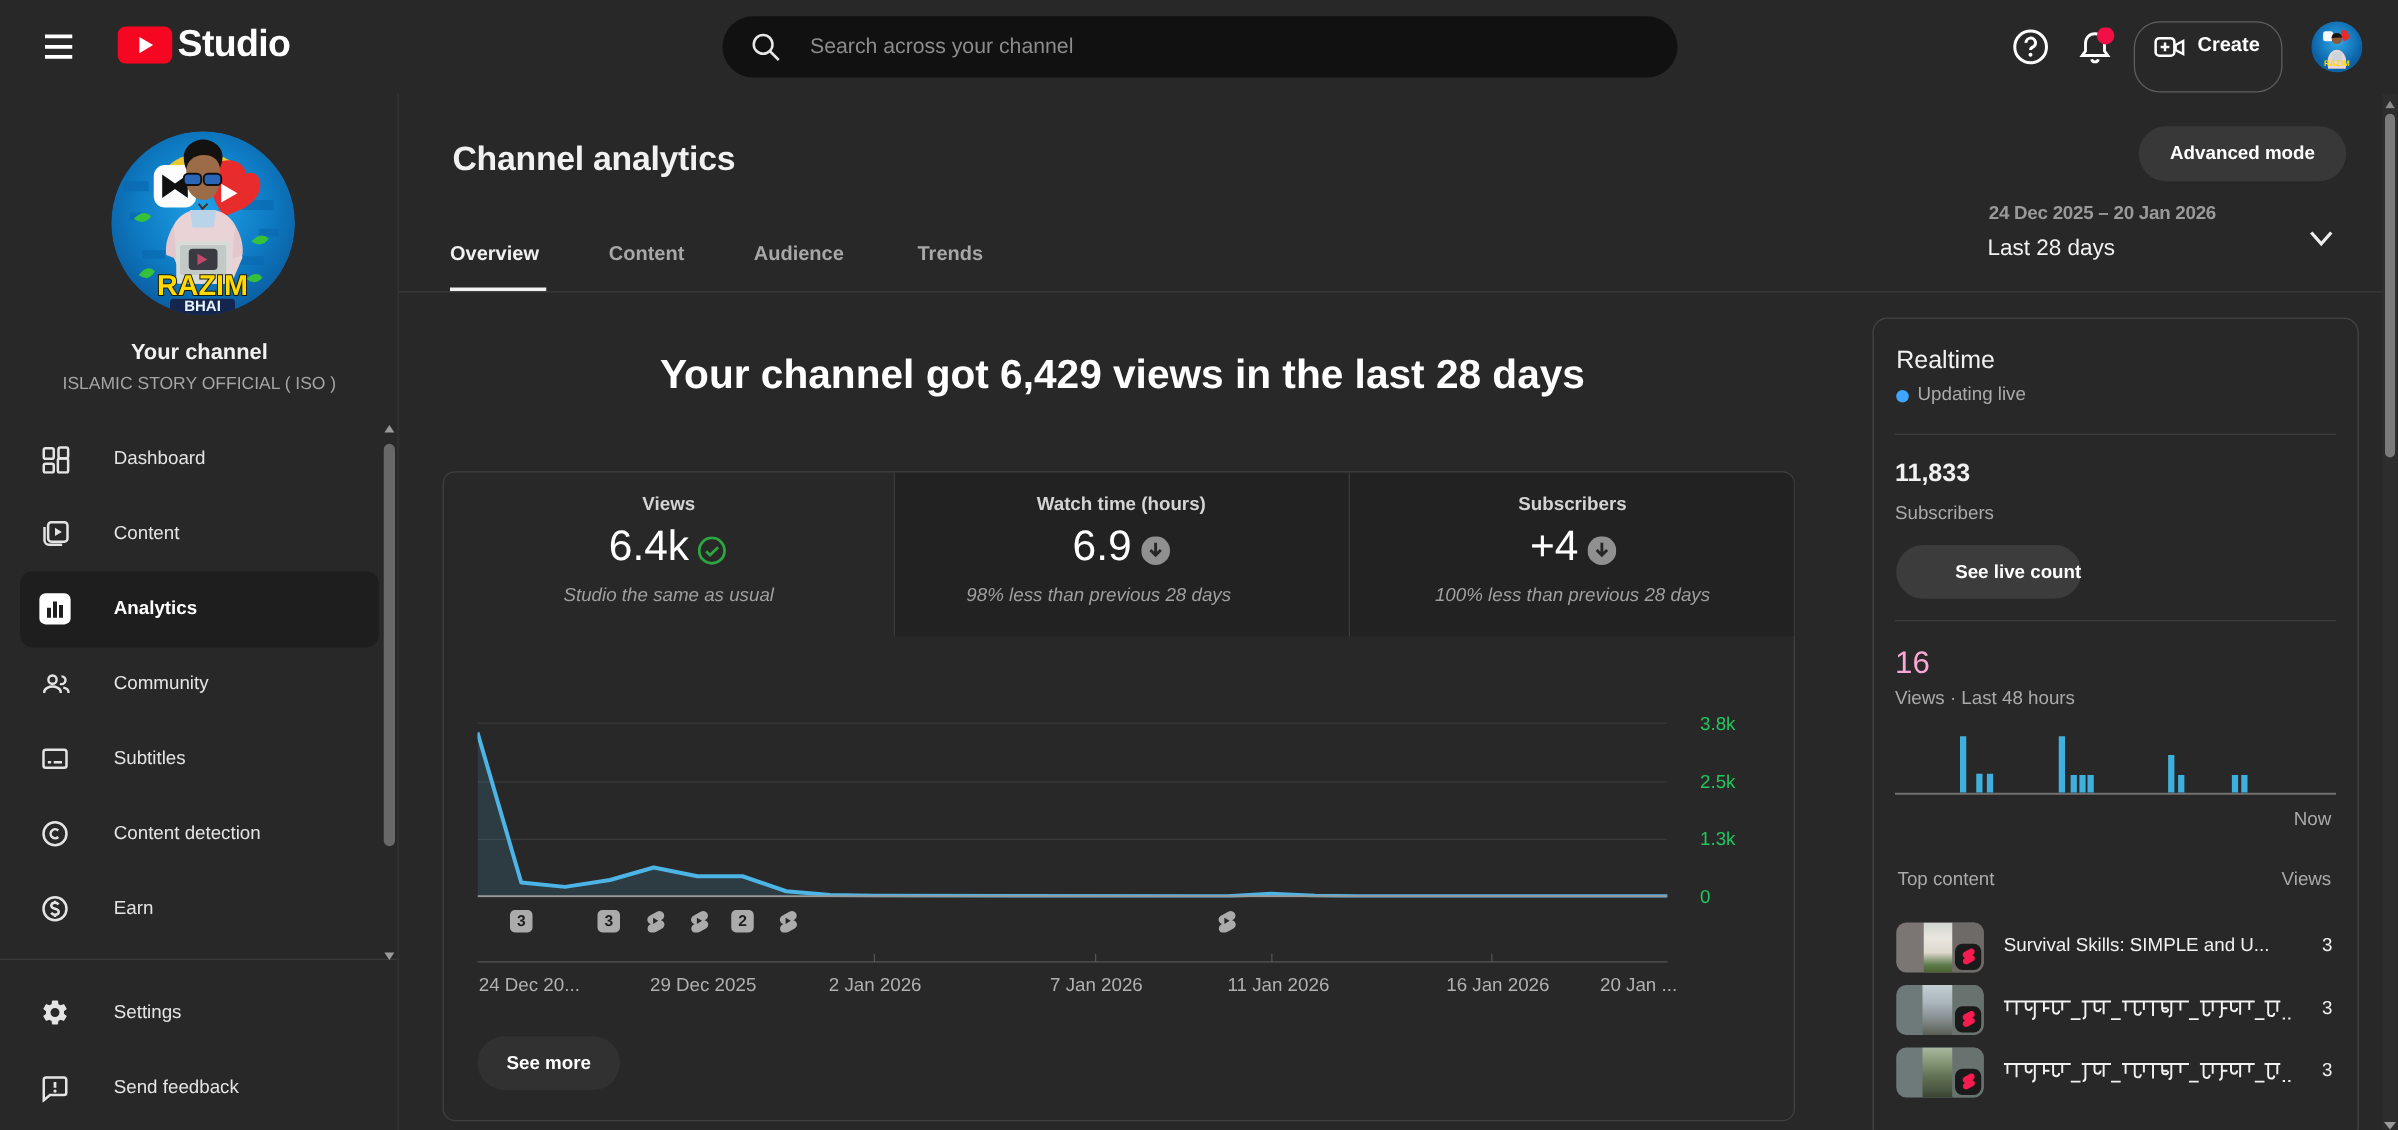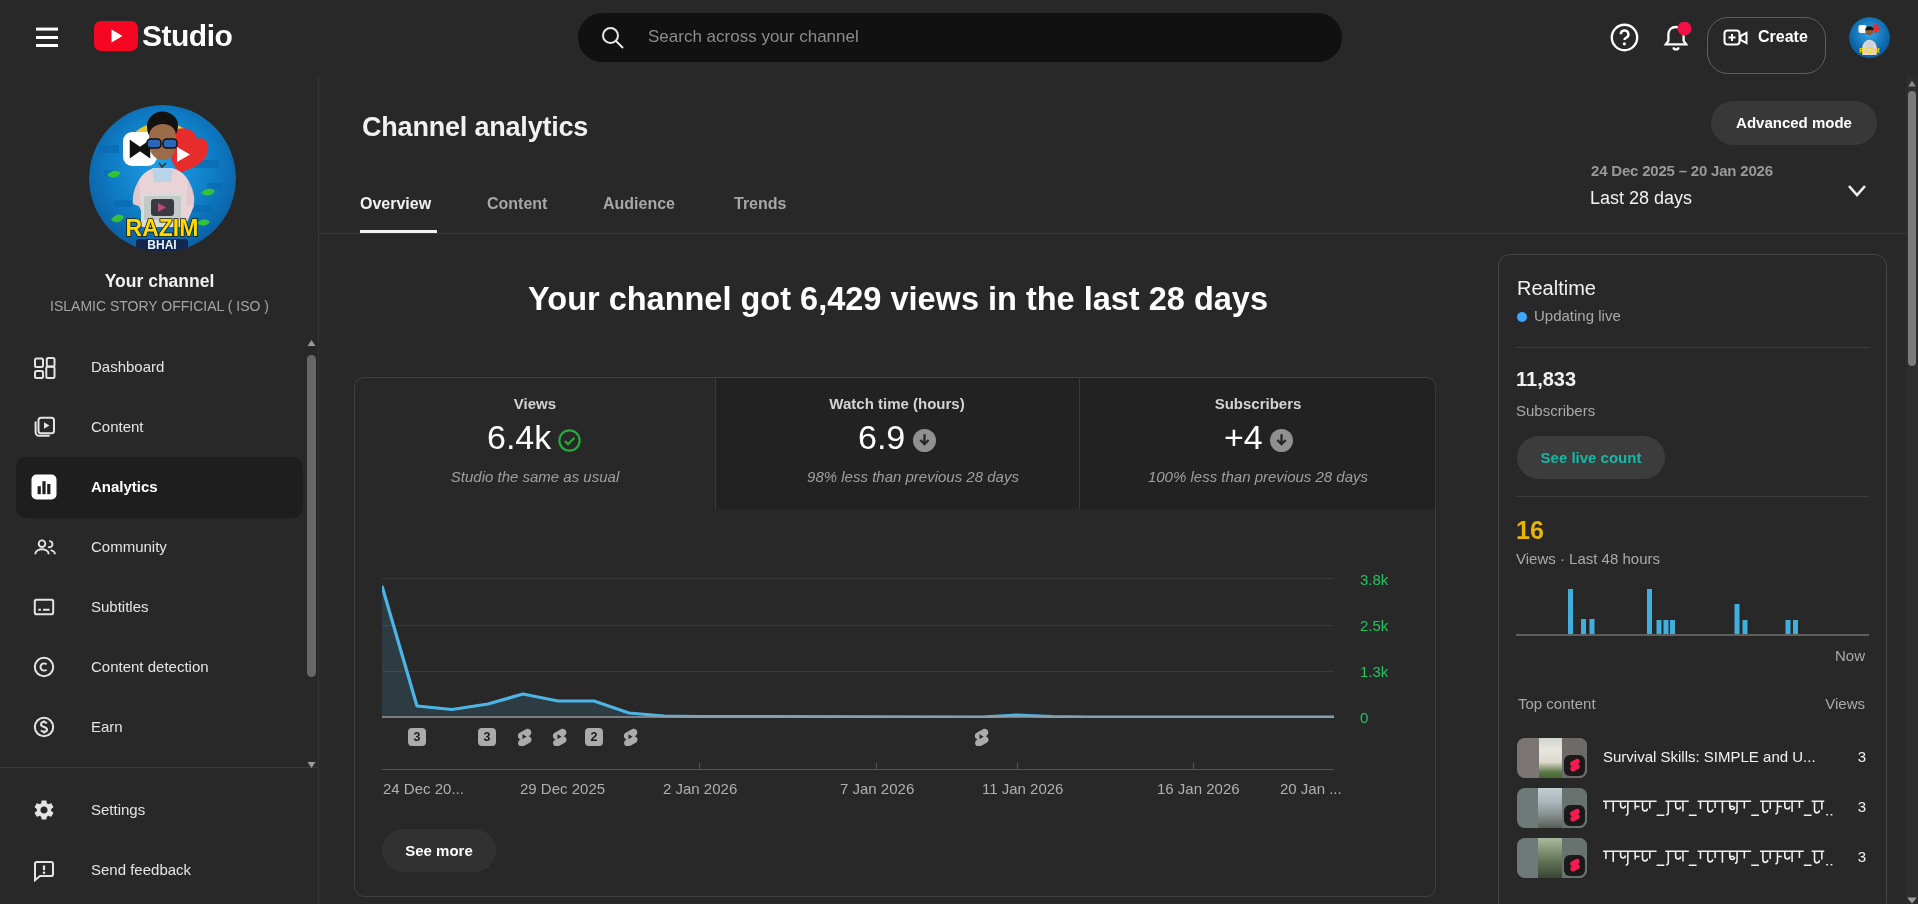--- a/index.html
+++ b/index.html
@@ -258,21 +258,21 @@
   <svg class="abs" style="left:558px;top:51px" width="23" height="23" viewBox="0 0 22 22">
     <circle cx="11" cy="11" r="11" fill="#909090"></circle>
     <path d="M11 5 v9 M7 10.5 L11 14.5 L15 10.5" stroke="#262626" stroke-width="2.2" fill="none"></path>
   </svg>
   <div class="txt" style="left:869px;top:40px;font-size:34px;color:#fff">+4</div>
   <svg class="abs" style="left:915px;top:51px" width="23" height="23" viewBox="0 0 22 22">
     <circle cx="11" cy="11" r="11" fill="#909090"></circle>
     <path d="M11 5 v9 M7 10.5 L11 14.5 L15 10.5" stroke="#262626" stroke-width="2.2" fill="none"></path>
   </svg>
   <div class="mcap" style="left:0">Studio the same as usual</div>
-  <div class="mcap" style="left:378px">98% less than previous 28 days</div>
+  <div class="mcap" style="left:344px">98% less than previous 28 days</div>
   <div class="mcap" style="left:724px;width:358px">100% less than previous 28 days</div>
 
   <svg class="abs" style="left:27px;top:183px" width="952" height="157" viewBox="0 0 952 157">
     <line x1="0" y1="17.5" x2="952" y2="17.5" stroke="#393939" stroke-width="1"></line>
     <line x1="0" y1="64.5" x2="952" y2="64.5" stroke="#393939" stroke-width="1"></line>
     <line x1="0" y1="110.5" x2="952" y2="110.5" stroke="#393939" stroke-width="1"></line>
     <path d="M0 25 L35 145 L70 148.5 L106 143 L141 133 L176 140 L212 140 L247 152 L282 155 L317 155.5 L600 156 L635 154 L670 155.5 L706 156 L952 156 L952 156 L0 156 Z" fill="rgba(77,178,226,0.14)"></path>
     <path d="M0 25 L35 145 L70 148.5 L106 143 L141 133 L176 140 L212 140 L247 152 L282 155 L317 155.5 L600 156 L635 154 L670 155.5 L706 156 L952 156" fill="none" stroke="#4db4e6" stroke-width="3.2" stroke-linejoin="round"></path>
     <line x1="0" y1="156" x2="952" y2="156" stroke="#999" stroke-width="1.5"></line>
   </svg>
@@ -316,23 +316,23 @@
   <div id="seemore">See more</div>
 </div>
 
 <div id="rt">
   <div class="txt" style="left:18px;top:22px;font-size:20px;font-weight:normal;color:#f1f1f1">Realtime</div>
   <div class="abs" style="left:18px;top:57px;width:10px;height:10px;border-radius:50%;background:#3ea6ff"></div>
   <div class="txt" style="left:35px;top:52px;font-size:15px;color:#aaa">Updating live</div>
   <div class="rtdiv" style="top:92px"></div>
   <div class="txt" style="left:17px;top:113px;font-size:20px;font-weight:bold;color:#f1f1f1">11,833</div>
   <div class="txt" style="left:17px;top:147px;font-size:15px;color:#aaa">Subscribers</div>
-  <div class="txt" style="left:18px;top:181px;width:148px;height:43px;background:#3c3c3c;border-radius:22px;text-align:center;line-height:43px;font-size:15px;font-weight:bold;color:#14b8a6">See live count</div>
+  <div class="txt" style="left:18px;top:181px;width:148px;height:43px;background:#3c3c3c;border-radius:22px;text-align:right;line-height:43px;font-size:15px;font-weight:bold;color:#ffffff">See live count</div>
   <div class="rtdiv" style="top:241px"></div>
-  <div class="txt" style="left:17px;top:261px;font-size:25px;font-weight:bold;color:#eab308">16</div>
+  <div class="txt" style="left:17px;top:261px;font-size:25px;font-weight:normal;color:#f9a8d4">16</div>
   <div class="txt" style="left:17px;top:295px;font-size:15px;color:#aaa">Views · Last 48 hours</div>
   <svg class="abs" style="left:17px;top:330px" width="353" height="52" viewBox="0 0 353 52">
     <line x1="0" y1="50" x2="353" y2="50" stroke="#717171" stroke-width="1.6"></line>
     <rect x="52" y="4" width="5" height="45" fill="#3fb0dd"></rect>
     <rect x="65" y="34" width="5" height="15" fill="#3fb0dd"></rect>
     <rect x="73.5" y="34" width="5" height="15" fill="#3fb0dd"></rect>
     <rect x="131" y="4" width="5" height="45" fill="#3fb0dd"></rect>
     <rect x="140.5" y="35" width="5" height="14" fill="#3fb0dd"></rect>
     <rect x="147.5" y="35" width="5" height="14" fill="#3fb0dd"></rect>
     <rect x="154" y="35" width="5" height="14" fill="#3fb0dd"></rect>

